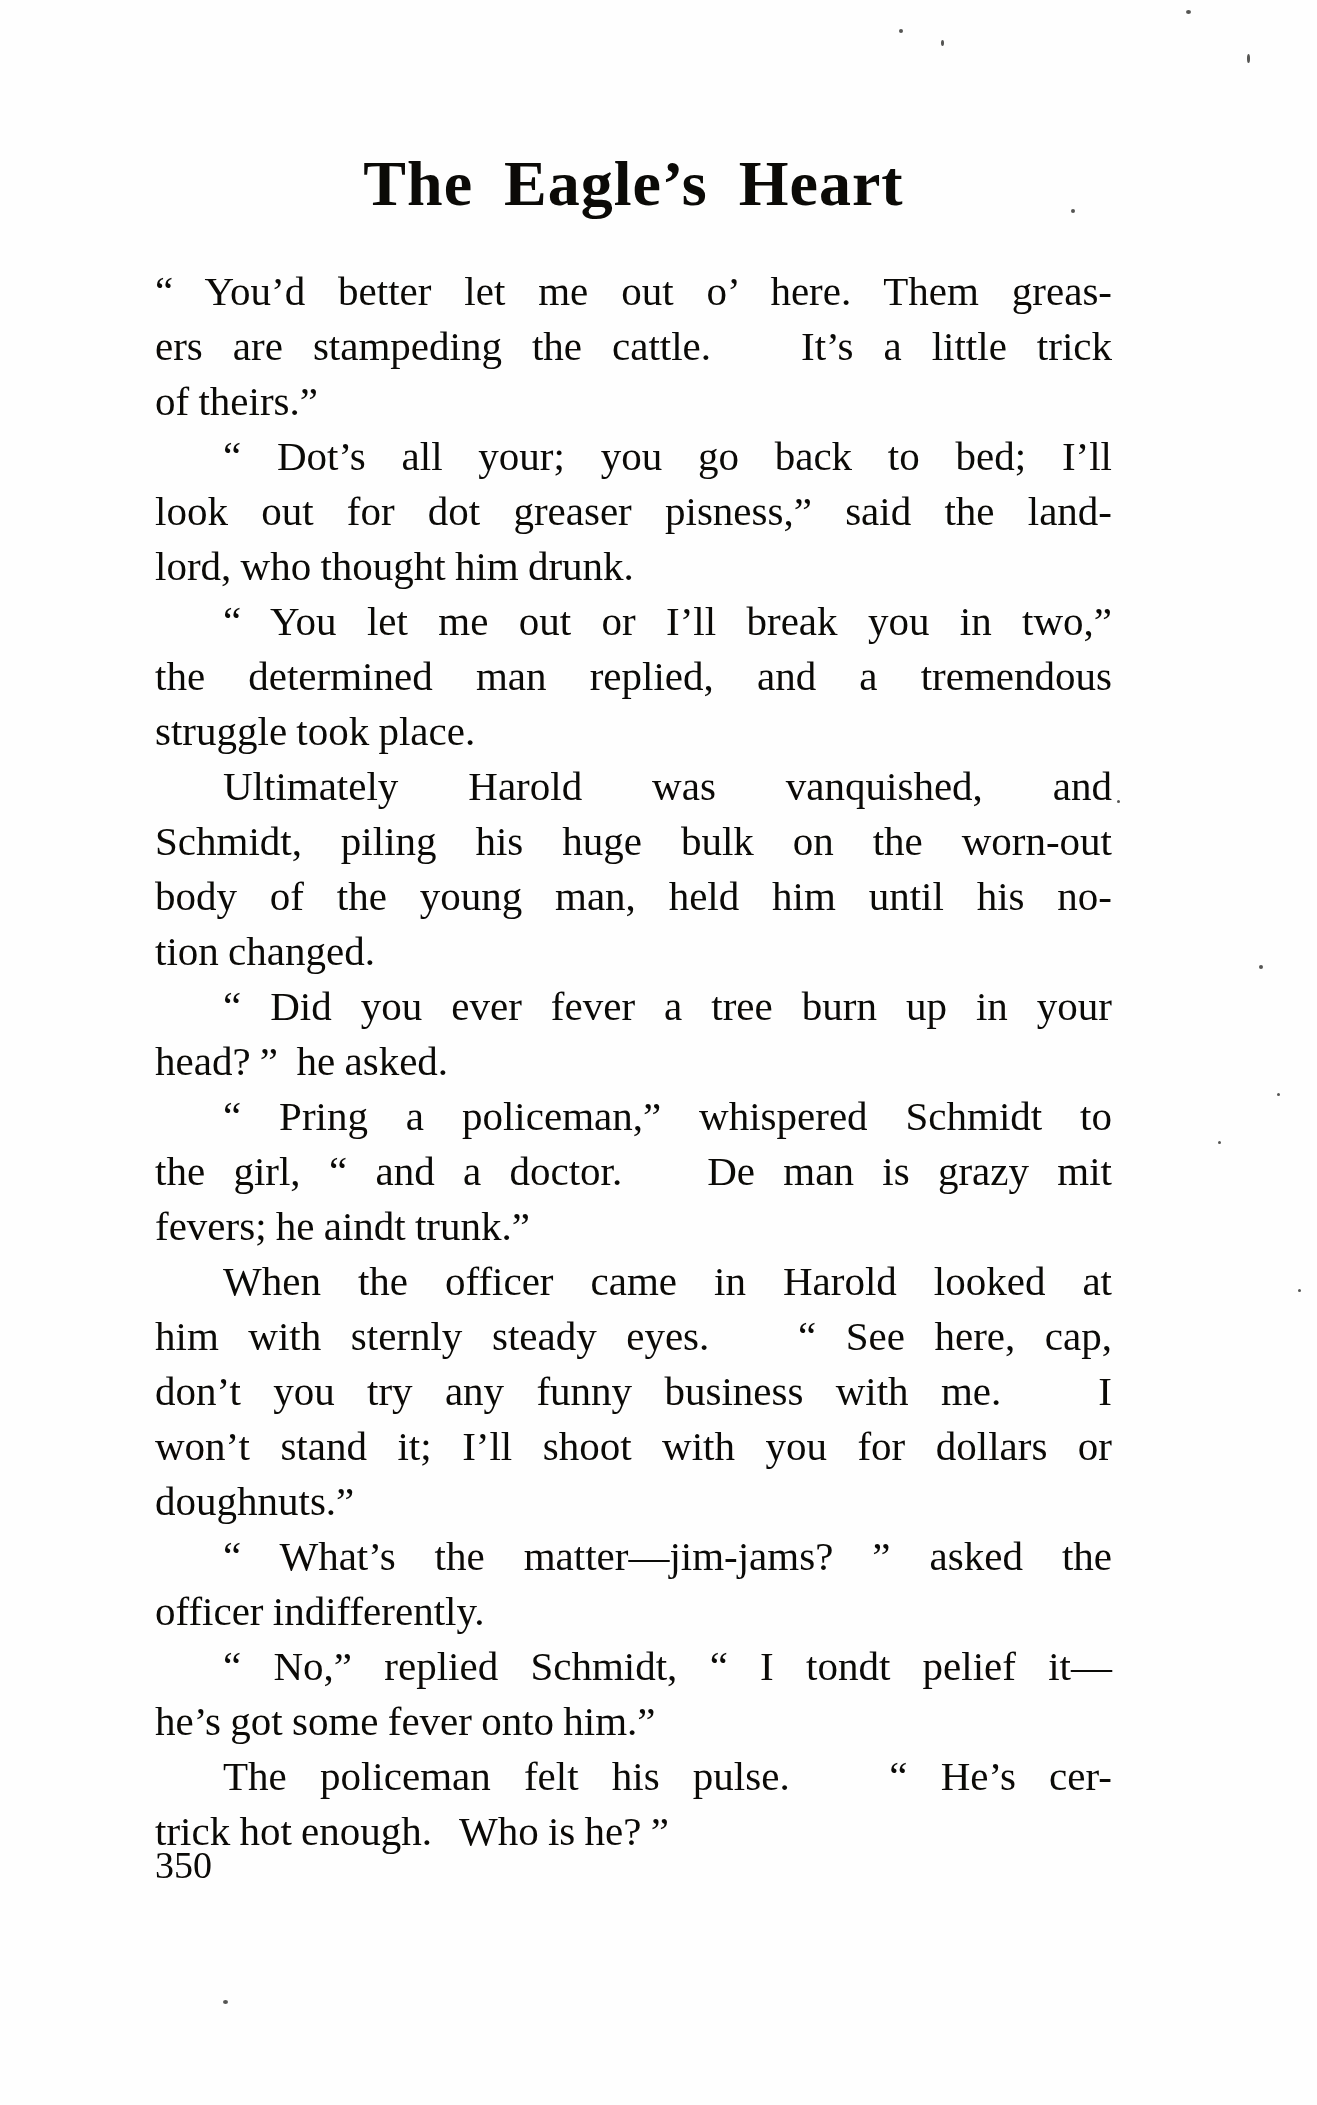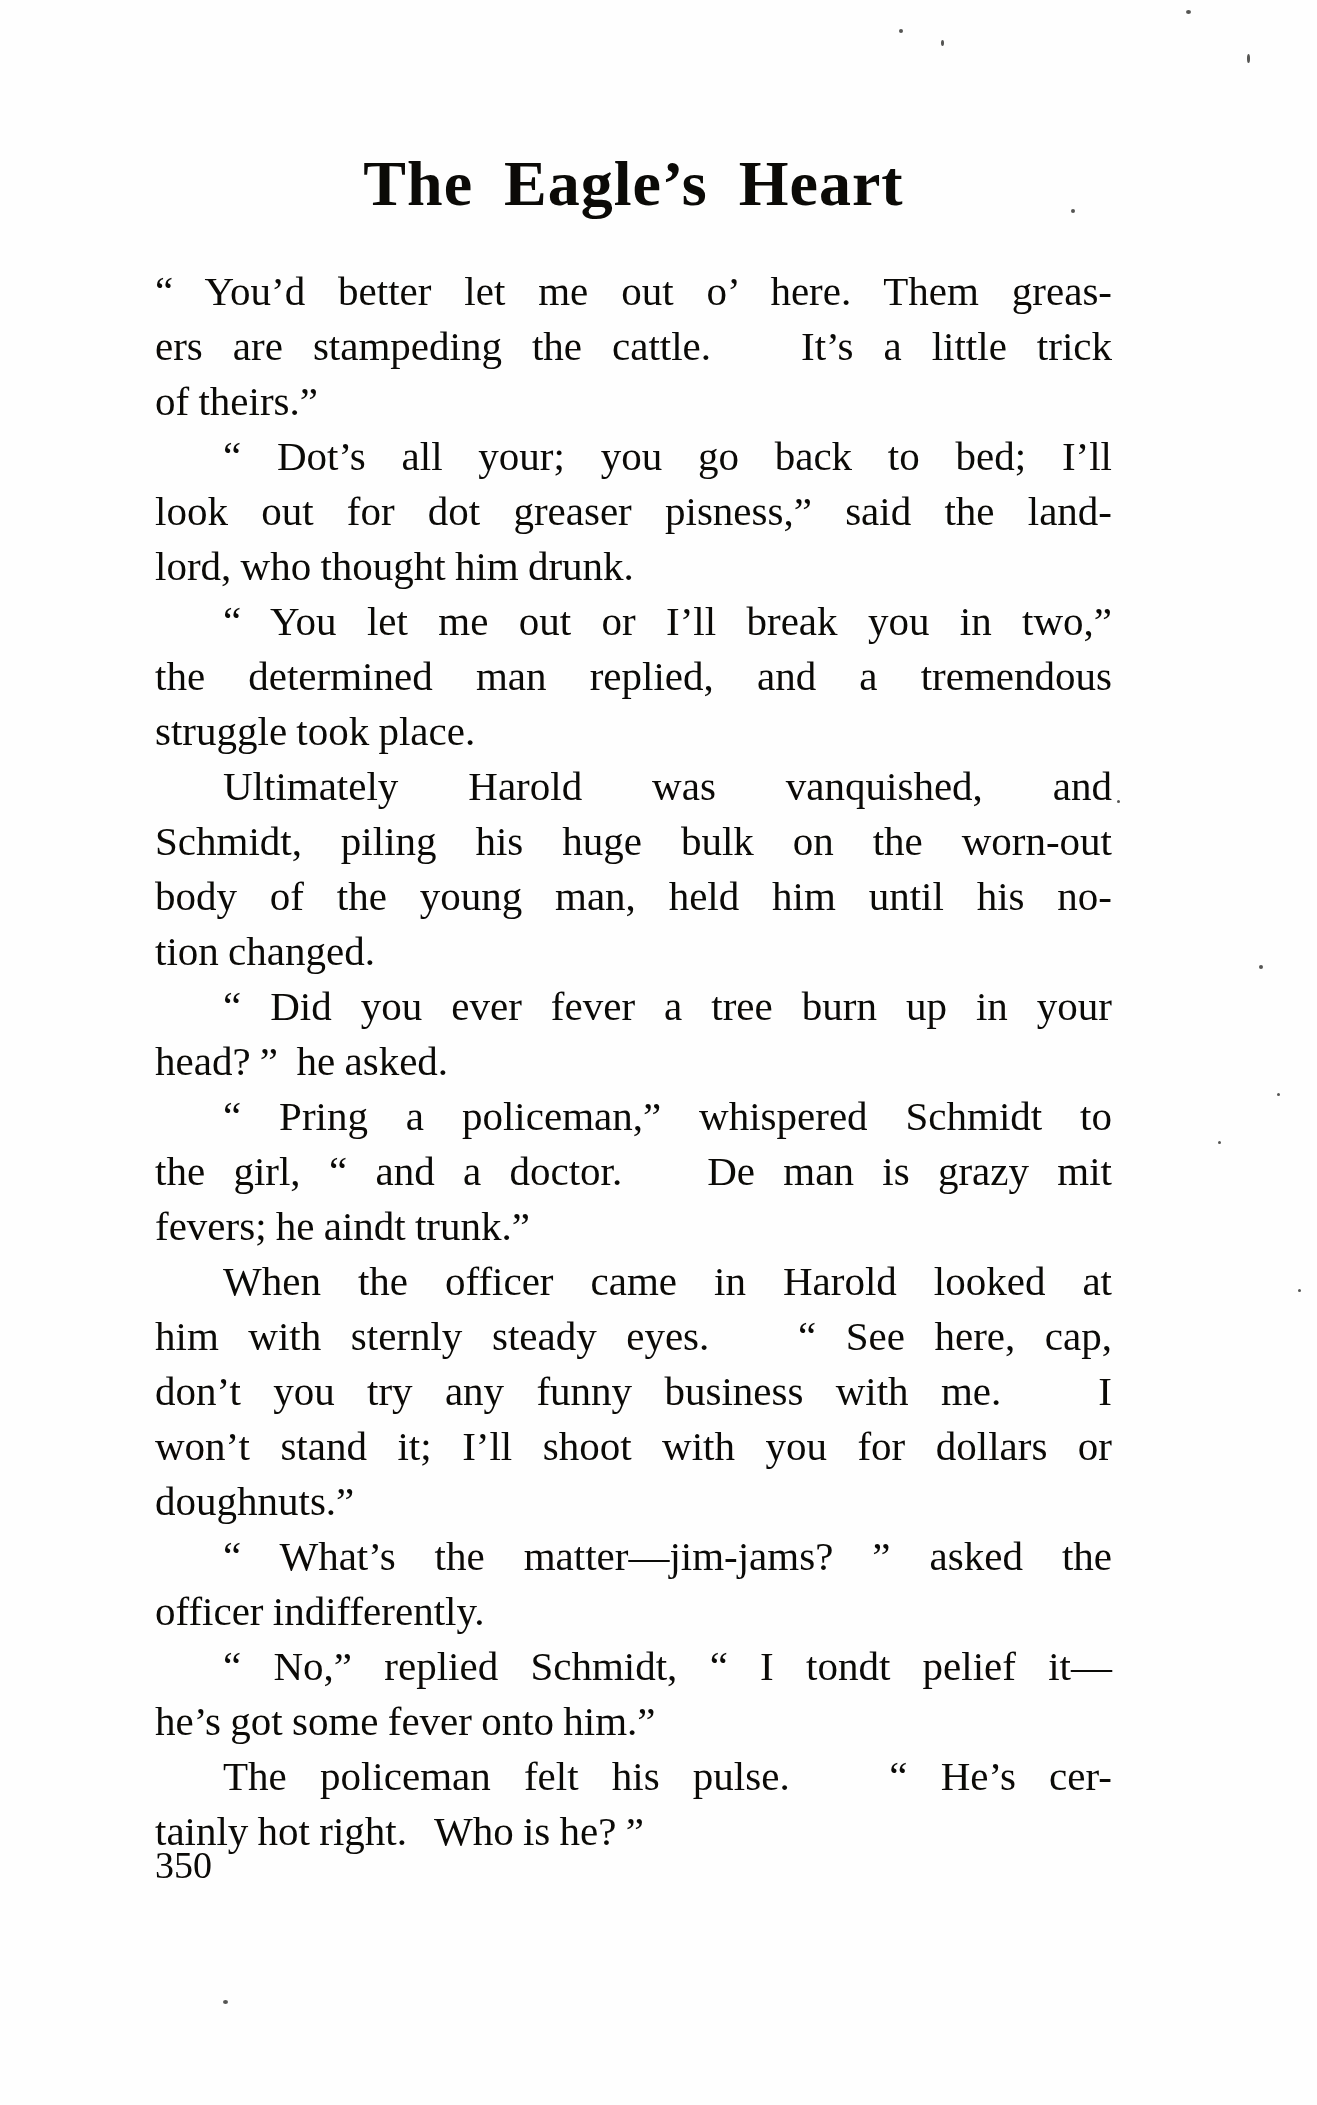--- a/index.html
+++ b/index.html
@@ -125,21 +125,21 @@
       <div class="paragraph">
         <div class="line indent">“ What’s the matter—jim-jams? ” asked the</div>
         <div class="line last">officer indifferently.</div>
       </div>
       <div class="paragraph">
         <div class="line indent">“ No,” replied Schmidt, “ I tondt pelief it—</div>
         <div class="line last">he’s got some fever onto him.”</div>
       </div>
       <div class="paragraph">
         <div class="line indent">The policeman felt his pulse.   “ He’s cer-</div>
-        <div class="line last">tainly hot right.   Who is he? ”</div>
+        <div class="line last">trick hot enough.   Who is he? ”</div>
       </div>
     </div>
 
   <div class="page-number">350</div>
 
   <div id="specks">
       <div class="speck" style="left: 899px; top: 29px; width: 4px; height: 4px;"></div>
       <div class="speck" style="left: 941px; top: 40px; width: 3px; height: 6px;"></div>
       <div class="speck" style="left: 1186px; top: 10px; width: 5px; height: 4px;"></div>
       <div class="speck" style="left: 1247px; top: 54px; width: 3px; height: 9px;"></div>

